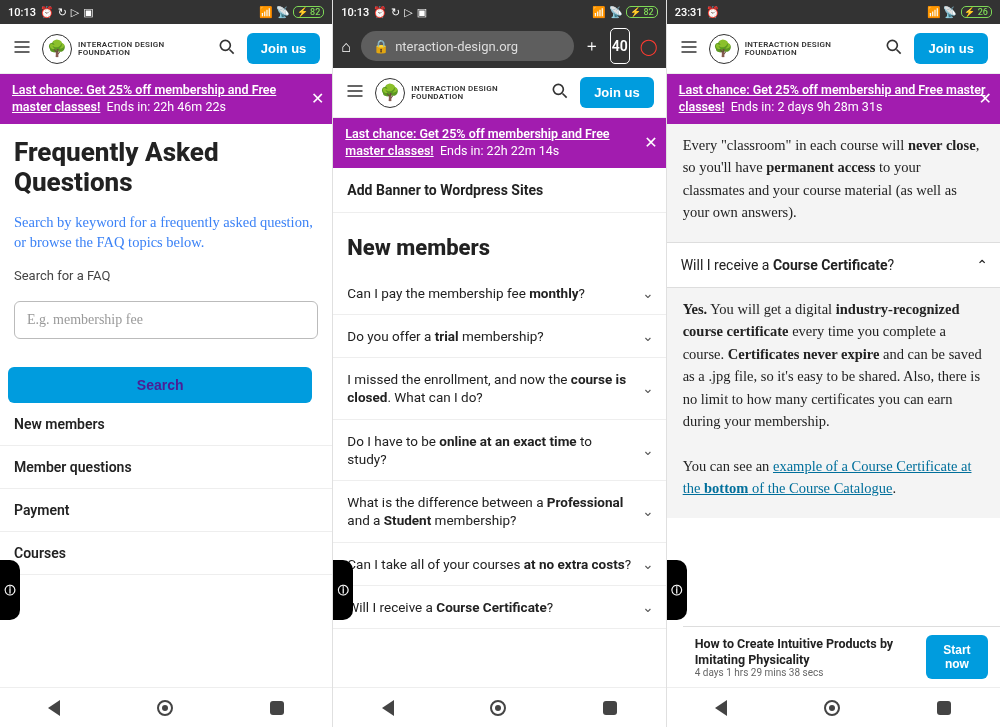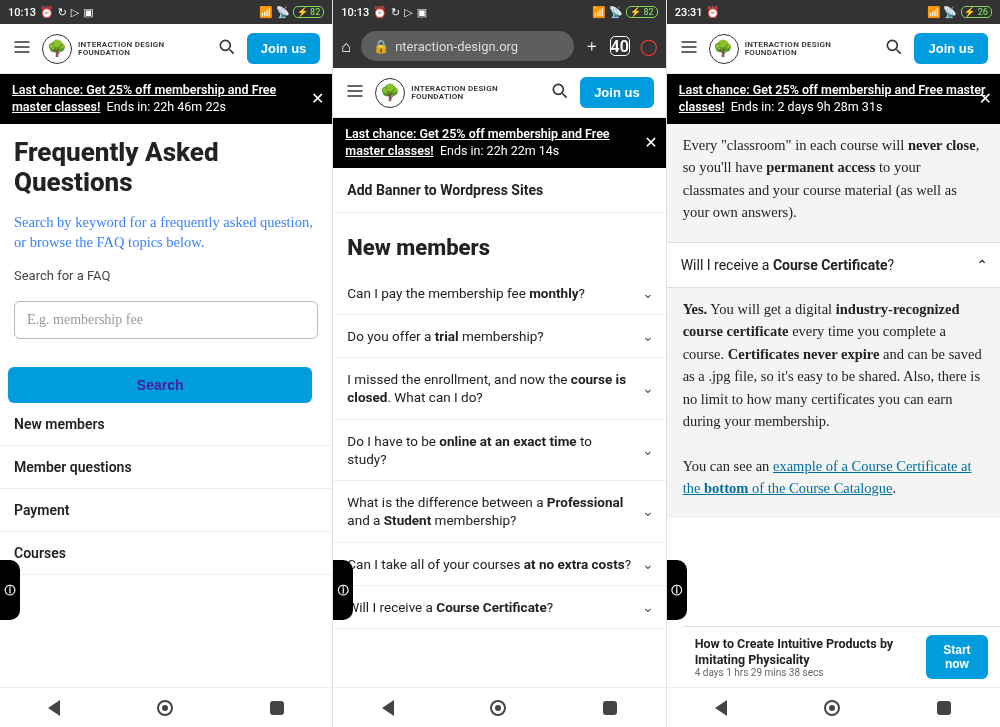--- a/index.html
+++ b/index.html
@@ -10,31 +10,31 @@
 
   
   .statusbar { background: #333; color: #fff; height: 24px; display: flex; align-items: center; justify-content: space-between; padding: 0 8px; font-size: 11px; font-weight: 500; }
   .sb-left { display: flex; align-items: center; gap: 4px; }
   .sb-right { display: flex; align-items: center; gap: 3px; }
   .batt { border: 1px solid #7ed957; border-radius: 5px; padding: 0 3px; font-size: 9px; color: #7ed957; display:inline-flex; align-items:center; gap:2px; }
 
   
   .urlbar { background: #333; height: 44px; display: flex; align-items: center; padding: 0 8px; gap: 10px; color: #fff; }
   .url-pill { flex: 1; background: #5e5e5e; border-radius: 20px; height: 30px; display: flex; align-items: center; padding: 0 12px; gap: 6px; color: #ddd; font-size: 13px; }
-  .url-tabcount { border: 1.5px solid #fff; border-radius: 5px; width: 20px; height: 20px; display:flex; align-items:center; justify-content:center; font-size:16px; font-weight:600; }
+  .url-tabcount { border: 1.5px solid #fff; border-radius: 5px; width: 20px; height: 36px; display:flex; align-items:center; justify-content:center; font-size:14px; font-weight:600; }
 
   
   .apphdr { height: 50px; display: flex; align-items: center; padding: 0 12px; gap: 10px; border-bottom: 1px solid #eee; background:#fff; }
   .joinbtn { background: #009cde; color: #fff; border: none; border-radius: 6px; padding: 8px 14px; font-weight: 600; font-size: 13px; }
   .logo { display: flex; align-items: center; gap: 6px; }
   .logo-circ { width: 30px; height: 30px; border: 1.5px solid #333; border-radius: 50%; display:flex; align-items:center; justify-content:center; }
   .logo-text { font-size: 8px; line-height: 1; letter-spacing: 0.3px; color:#333; font-weight:600; }
 
   
-  .promo { background: #000000; color: #fff; padding: 8px 14px 8px 12px; font-size: 12.5px; position: relative; line-height: 1.35; }
+  .promo { background: #a21caf; color: #fff; padding: 8px 14px 8px 12px; font-size: 12.5px; position: relative; line-height: 1.35; }
   .promo .u { text-decoration: underline; font-weight:600; }
   .promo-close { position: absolute; right: 8px; top: 50%; transform: translateY(-50%); font-size: 16px; }
 
   
   .content { flex: 1; overflow: hidden; background:#fff; }
 
   
   .h1 { font-size: 26px; font-weight: 800; color: #222; padding: 14px 14px 6px; line-height: 1.15; }
   .lead { font-size: 14.5px; color: #3b82f6; padding: 8px 14px 16px; line-height:1.4; font-family: Georgia, serif; }
   .lbl { font-size: 13px; color: #444; padding: 0 14px 6px; }

